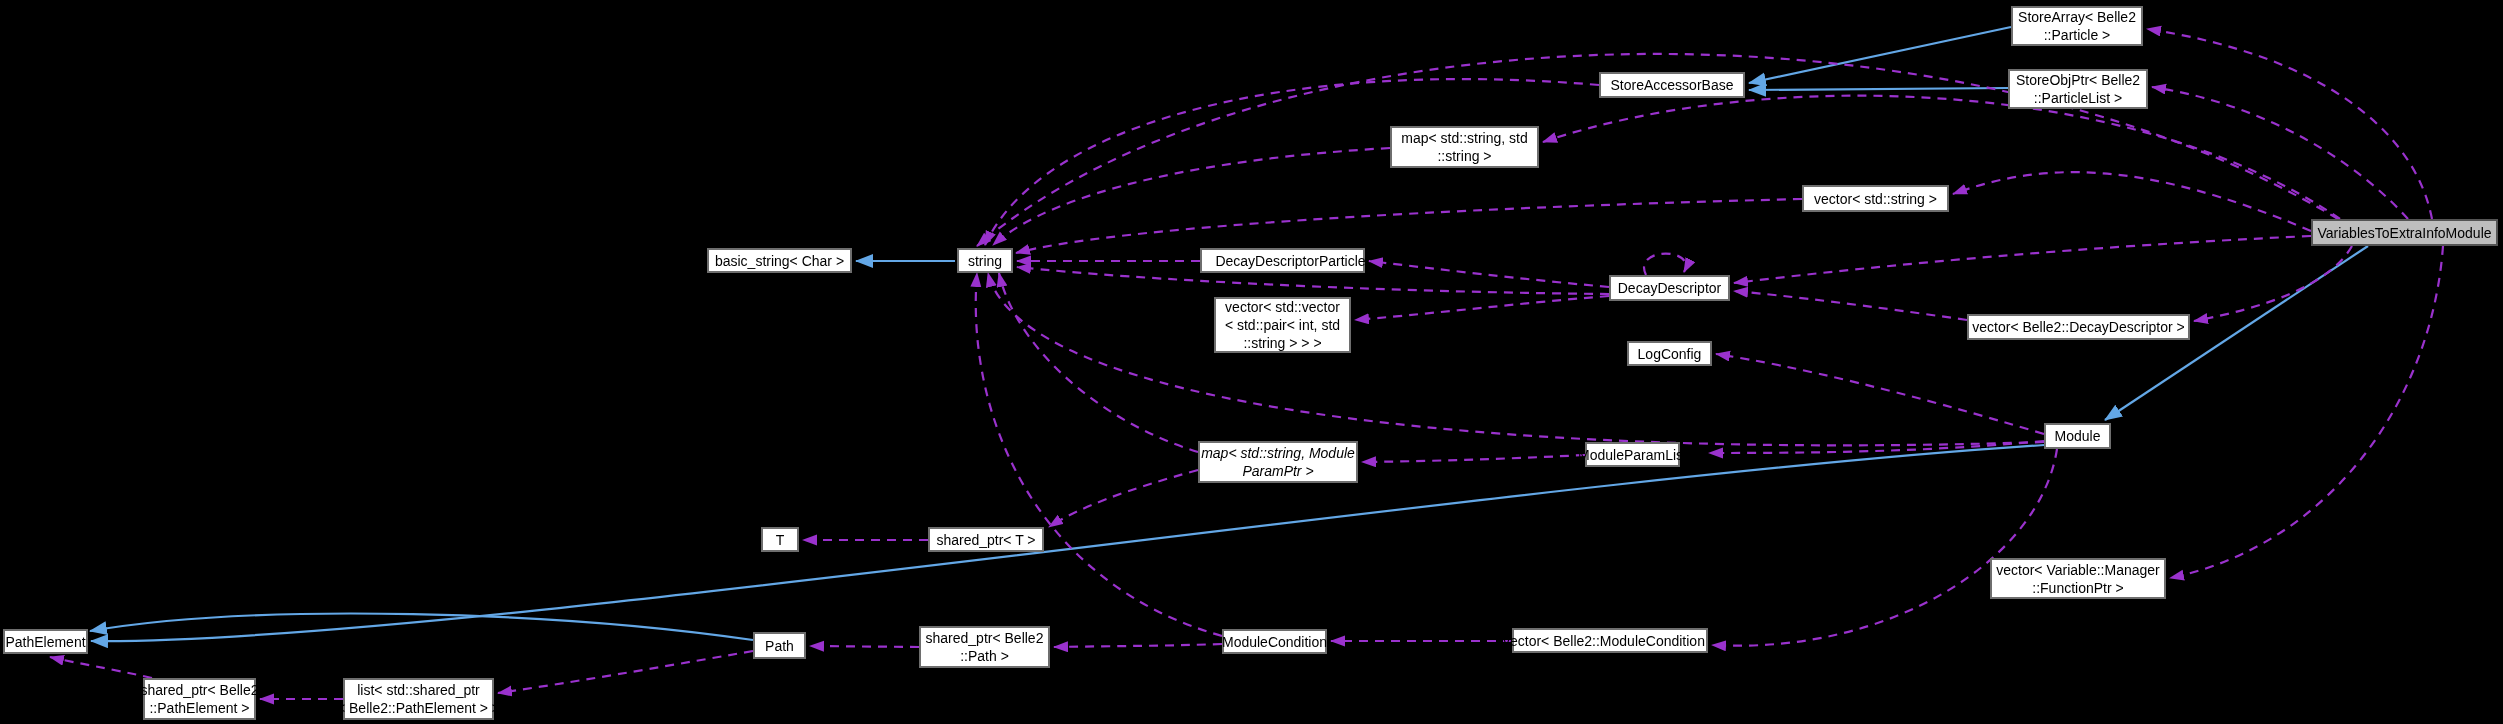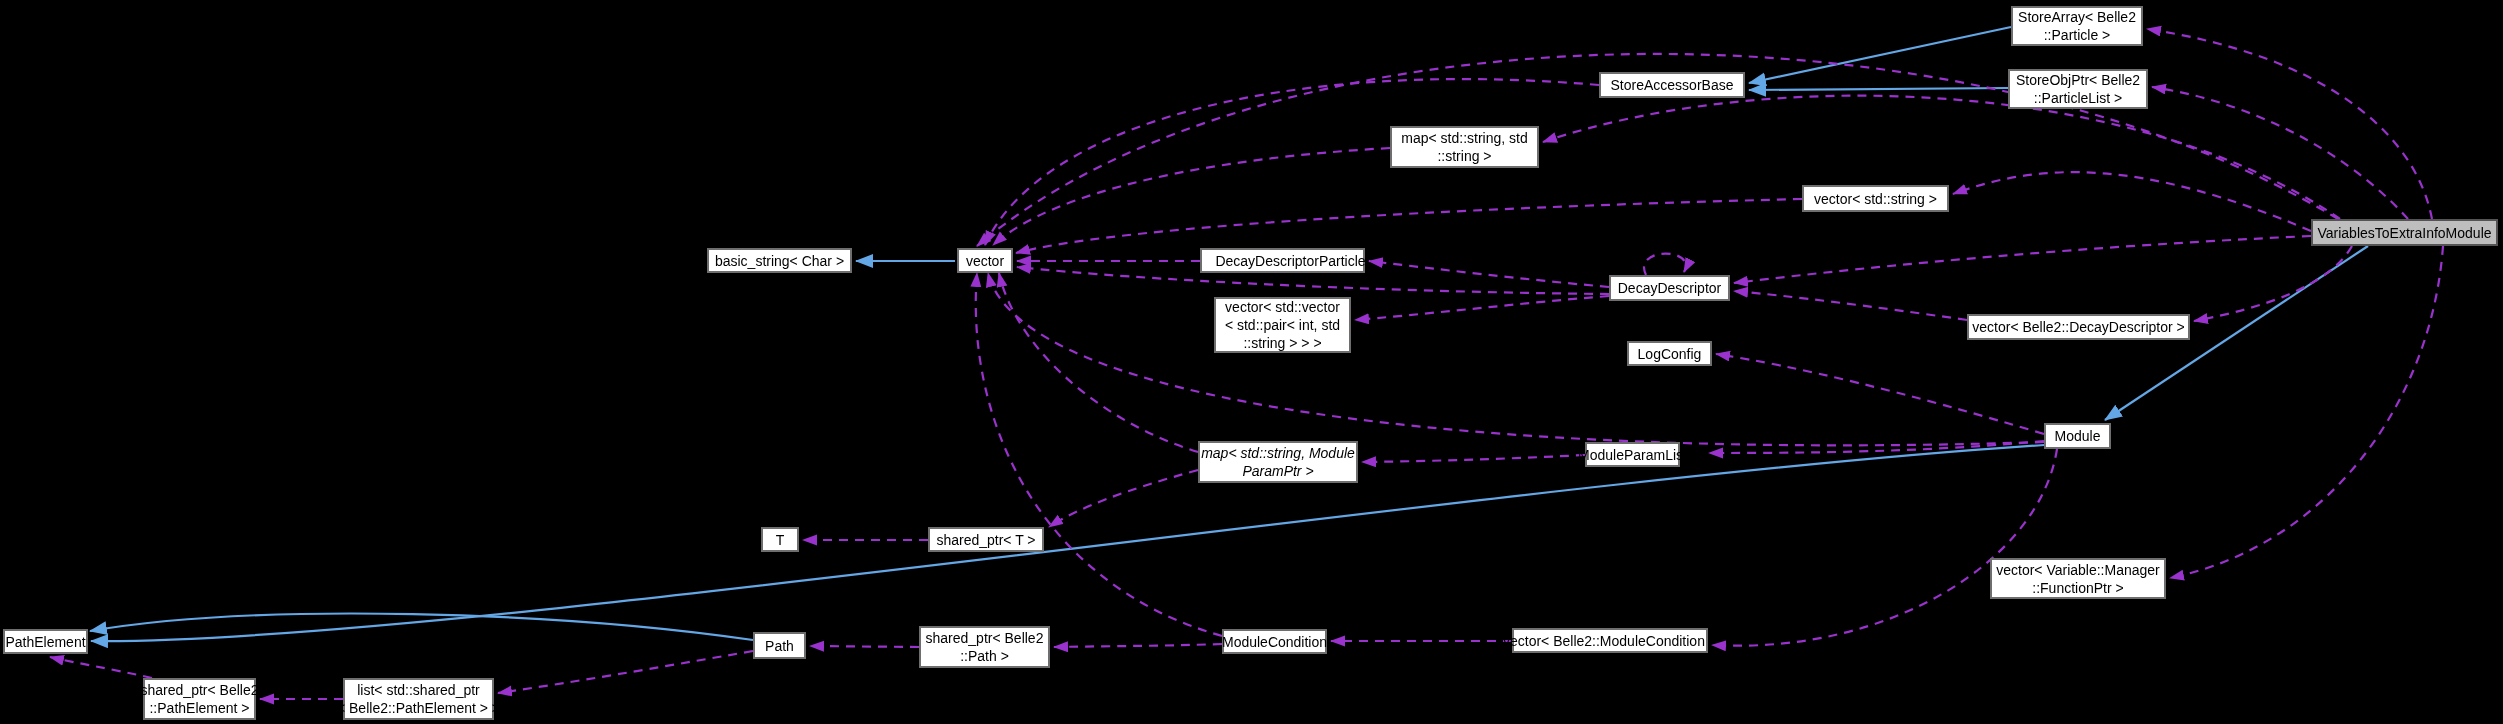--- a/index.html
+++ b/index.html
@@ -81,21 +81,21 @@
       <div>map&lt; std::string, std</div>
       <div>::string &gt;</div>
     </div>
     <div class="node" style="left: 1802px; top: 185px; width: 147px; height: 27px; background: rgb(255, 255, 255);">
       <div>vector&lt; std::string &gt;</div>
     </div>
     <div class="node" style="left: 707px; top: 248px; width: 145px; height: 25px; background: rgb(255, 255, 255);">
       <div>basic_string&lt; Char &gt;</div>
     </div>
     <div class="node" style="left: 957px; top: 248px; width: 56px; height: 25px; background: rgb(255, 255, 255);">
-      <div>vector</div>
+      <div>string</div>
     </div>
     <div class="node" style="left: 1200px; top: 248px; width: 165px; height: 25px; background: rgb(255, 255, 255); padding-left: 16px;">
       <div>DecayDescriptorParticle</div>
     </div>
     <div class="node" style="left: 1609px; top: 275px; width: 121px; height: 26px; background: rgb(255, 255, 255);">
       <div>DecayDescriptor</div>
     </div>
     <div class="node" style="left: 1214px; top: 297px; width: 137px; height: 56px; background: rgb(255, 255, 255);">
       <div>vector&lt; std::vector</div>
       <div>&lt; std::pair&lt; int, std</div>

